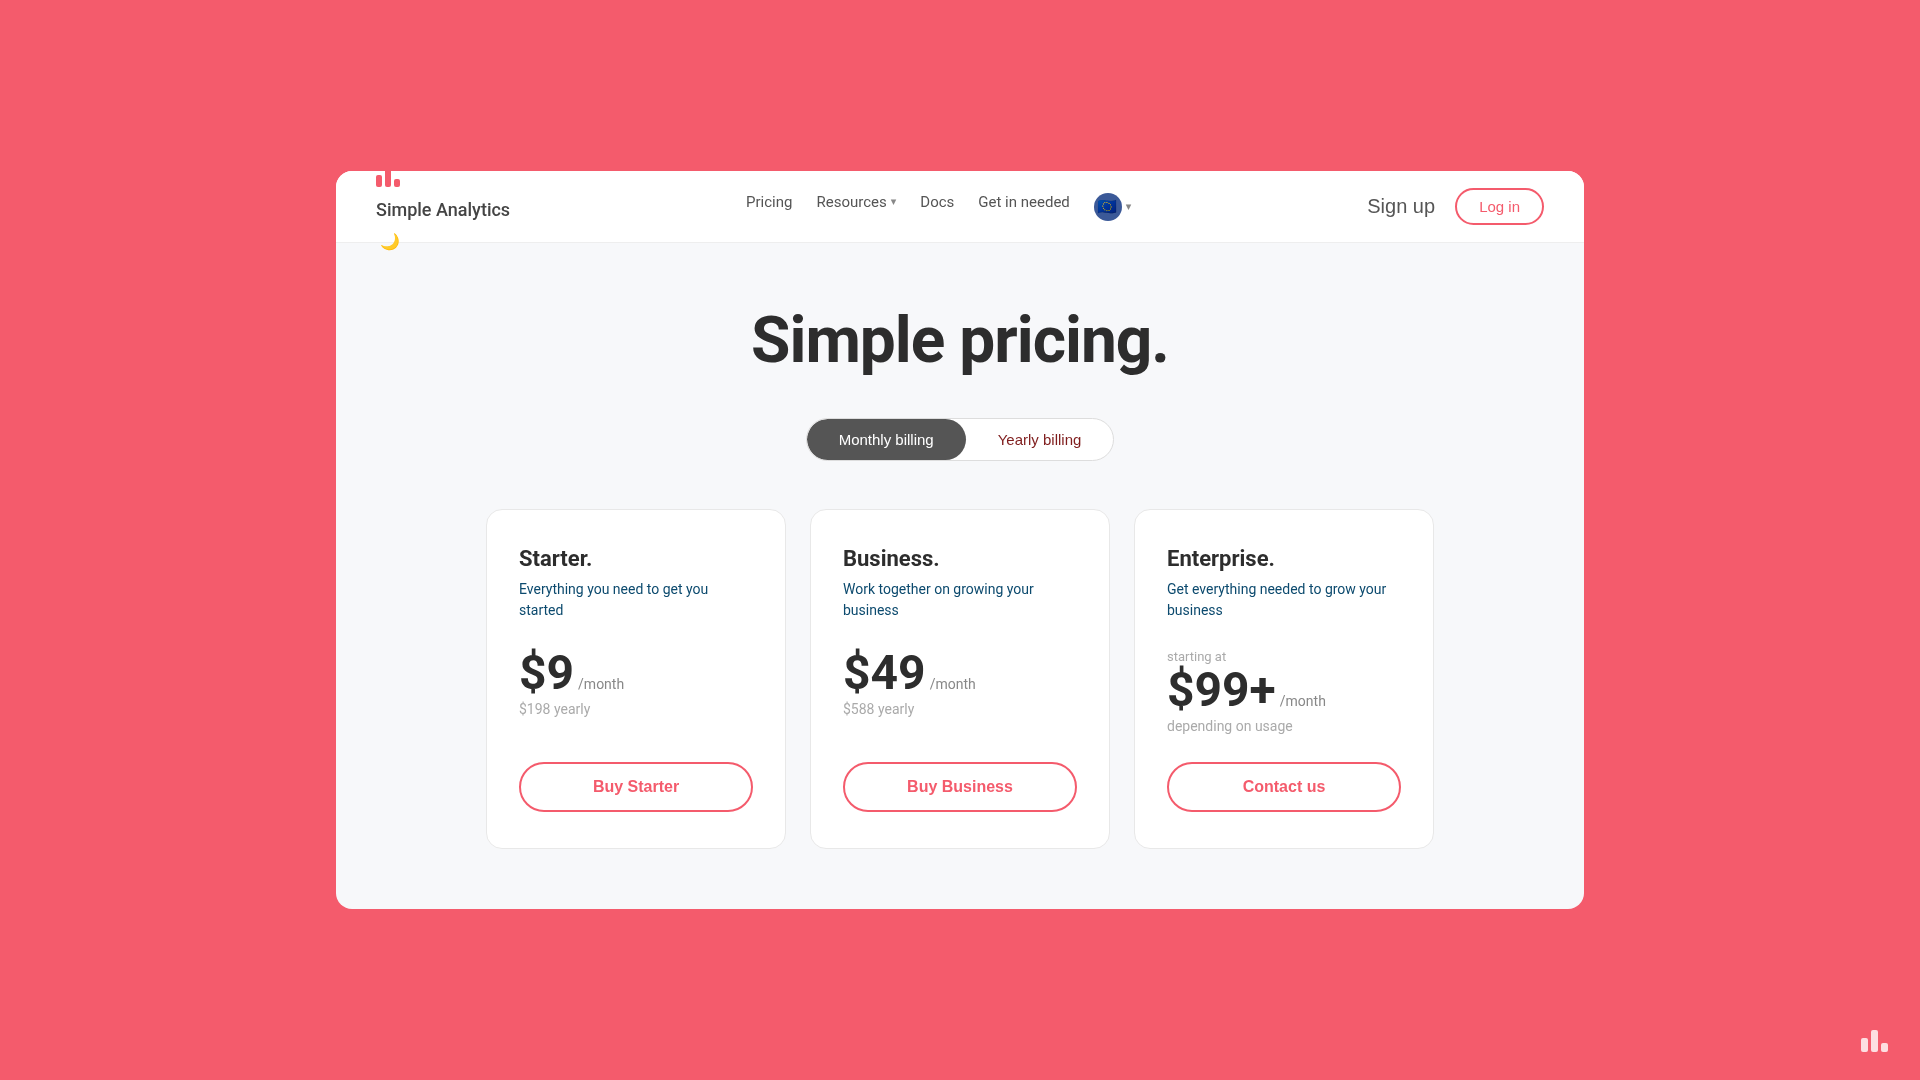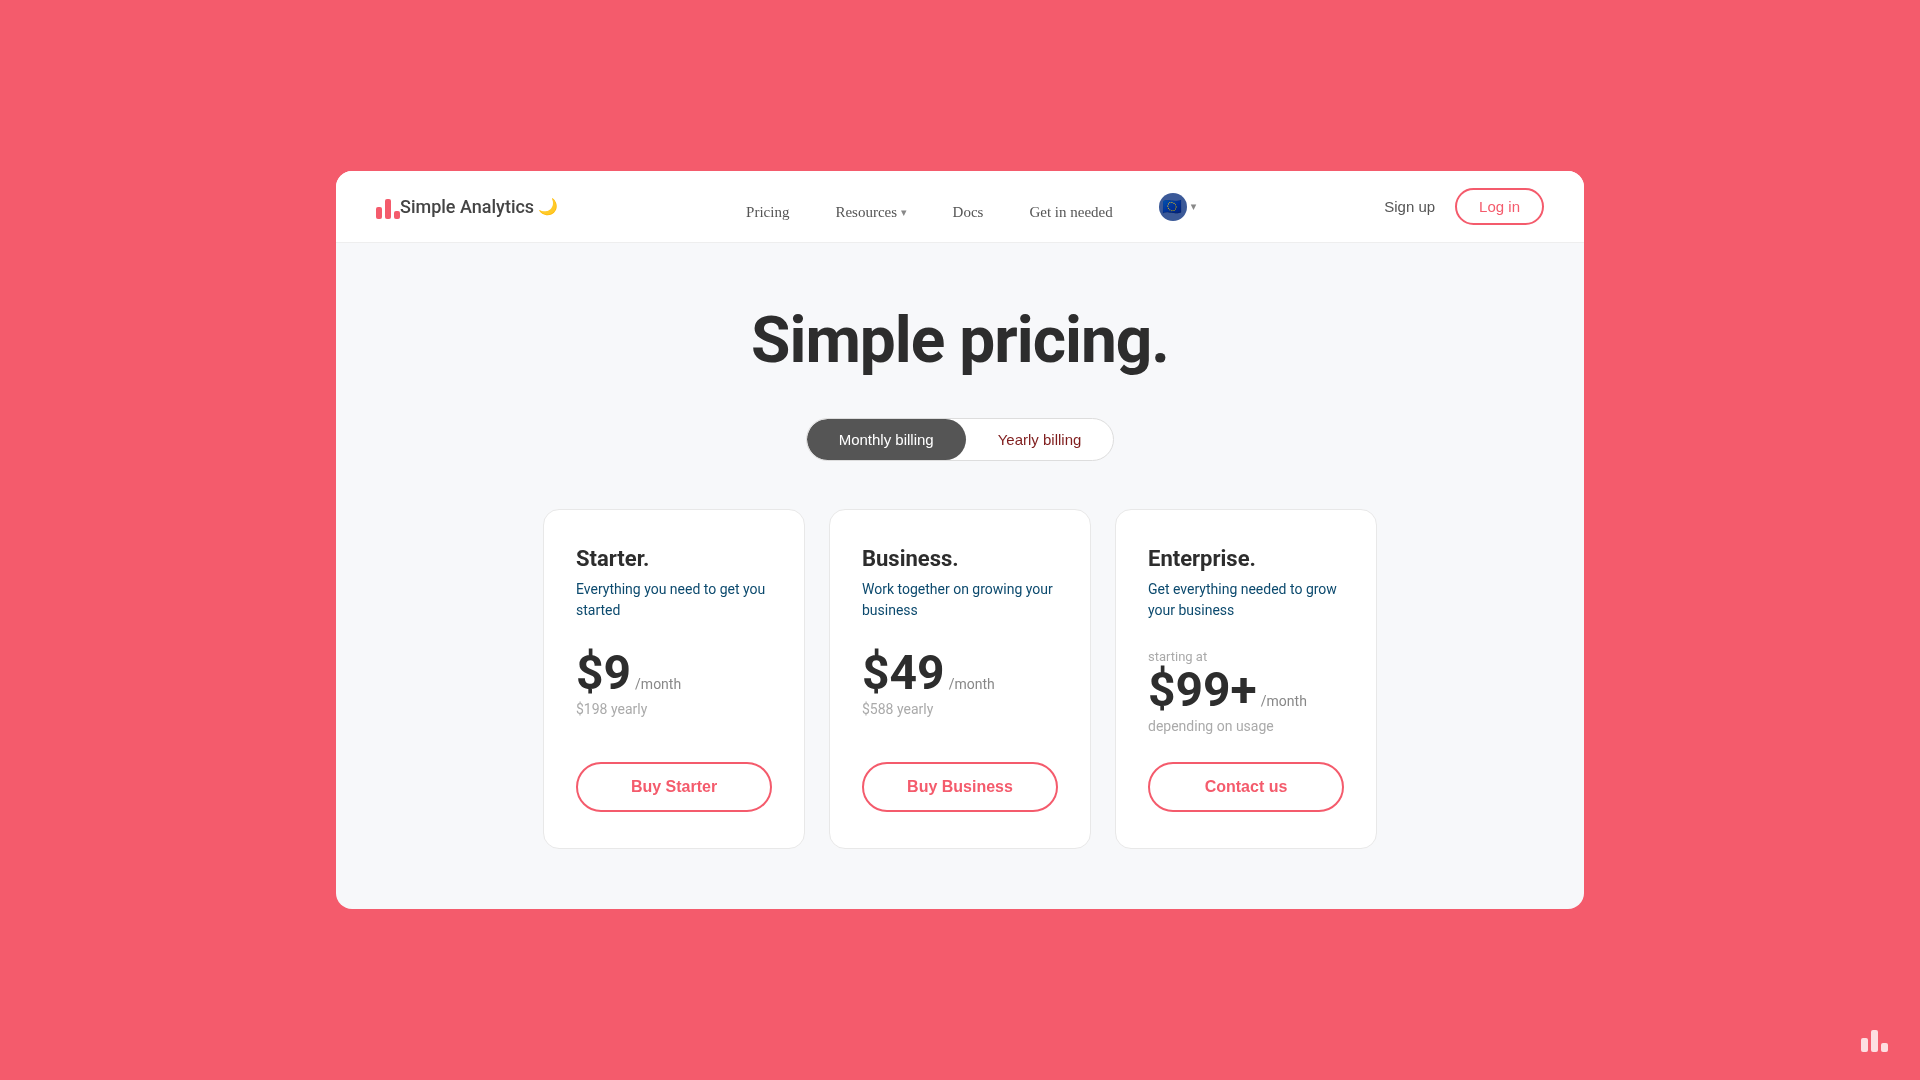--- a/index.html
+++ b/index.html
@@ -24,22 +24,22 @@
       background: #fff;
       display: flex;
       align-items: center;
       justify-content: space-between;
       padding: 0 40px;
       height: 72px;
       border-bottom: 1px solid #eee;
     }
     .navbar-left {
       display: flex;
-      align-items: center;
-      gap: 0;
+      gap: 12px;
+      flex-direction: column;
     }
     .logo-icon {
       display: flex;
       align-items: flex-end;
       gap: 3px;
       height: 24px;
     }
     .logo-bar {
       width: 6px;
       background: #f45b6c;
@@ -53,23 +53,22 @@
       color: #444;
       font-weight: 500;
     }
     .moon-icon {
       font-size: 16px;
       margin-left: 4px;
       color: #555;
     }
     .navbar-nav {
       display: flex;
-      align-items: flex-end;
-      gap: 46px;
-      font-family: Liberation Serif, serif;
+      align-items: flex-start;
+      gap: 24px;
     }
     .nav-item {
       font-size: 15px;
       color: #555;
       cursor: pointer;
       display: flex;
       align-items: center;
       gap: 4px;
       text-decoration: none;
     }
@@ -86,21 +85,21 @@
       align-items: center;
       justify-content: center;
       font-size: 16px;
     }
     .navbar-right {
       display: flex;
       align-items: center;
       gap: 20px;
     }
     .sign-up-btn {
-      font-size: 15px;
+      font-size: 20px;
       color: #555;
       cursor: pointer;
       background: none;
       border: none;
     }
     .log-in-btn {
       font-size: 15px;
       color: #f45b6c;
       border: 2px solid #f45b6c;
       border-radius: 50px;
@@ -155,21 +154,21 @@
       display: flex;
       gap: 24px;
       width: 100%;
       justify-content: center;
     }
     .pricing-card {
       background: #fff;
       border: 1.5px solid #e8e8e8;
       border-radius: 16px;
       padding: 36px 32px;
-      width: 262px;
+      width: 300px;
       min-height: 340px;
       display: flex;
       flex-direction: column;
     }
     .card-name {
       font-size: 22px;
       font-weight: 700;
       color: #2d2d2d;
       margin-bottom: 8px;
     }

